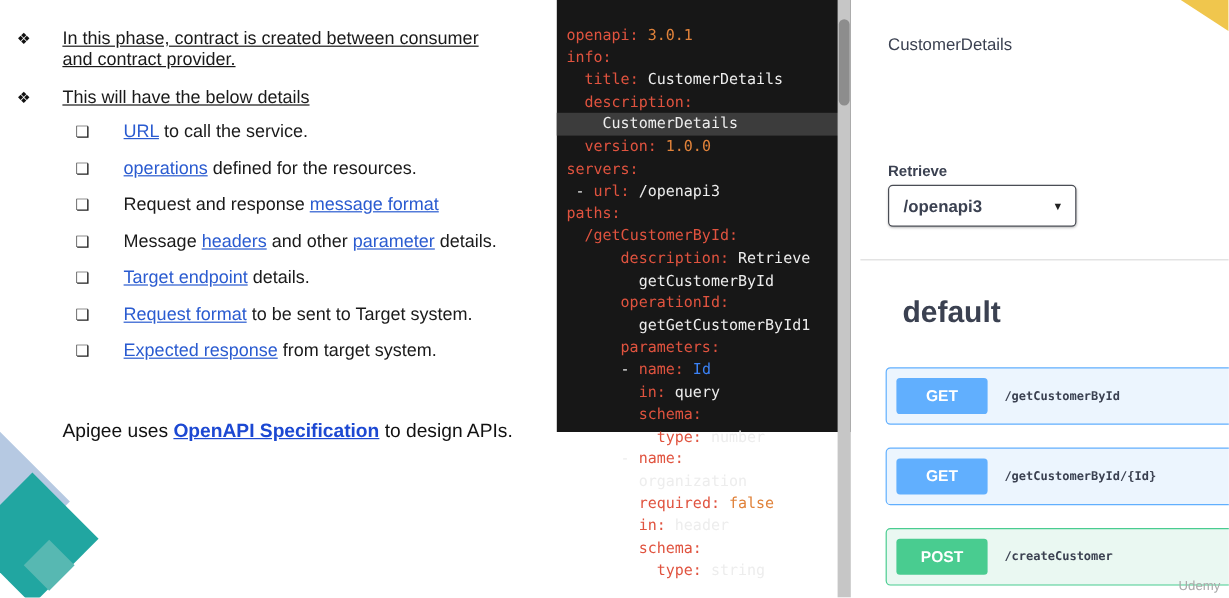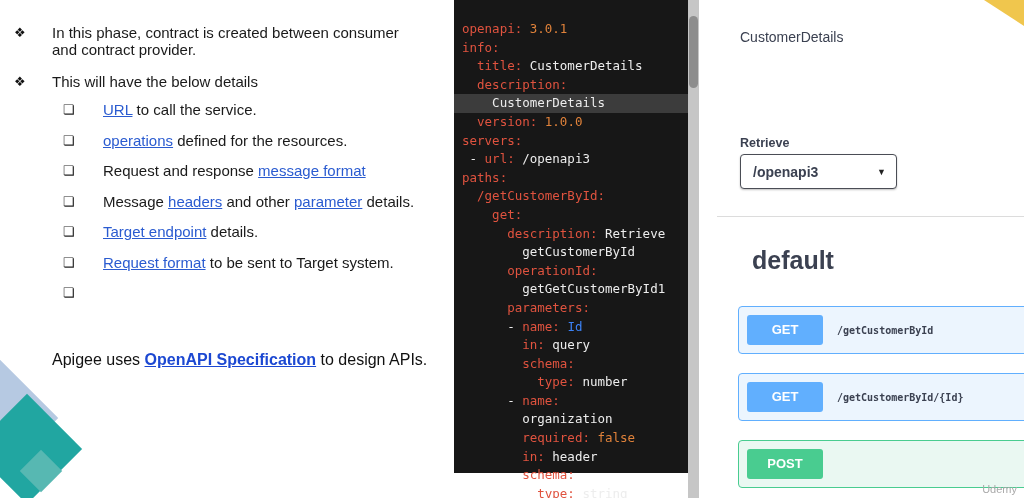--- a/index.html
+++ b/index.html
@@ -5,36 +5,36 @@
   html,body{margin:0;padding:0;}
   body{width:1024px;height:498px;overflow:hidden;background:#fff;
        font-family:"Liberation Sans",sans-serif;position:relative;}
   .stage{position:absolute;top:0;left:0;width:1024px;height:498px;overflow:hidden;}
 
   
   .notes-panel{position:absolute;left:0;top:0;width:467px;height:498px;background:#fff;}
   .bullet-row{position:absolute;left:14px;display:flex;gap:24px;font-size:15px;line-height:17px;color:#1a1a1a;}
   .bullet-1{top:24px;} .bullet-2{top:73px;}
   .diamond-glyph{flex:0 0 14px;font-size:13px;line-height:17px;color:#111;}
-  .bullet-text{width:412px;}
+  .bullet-text{width:412px;text-decoration:underline;}
   .details-list{position:absolute;left:63px;top:101px;width:372px;}
   .detail-item{display:flex;gap:26px;margin-bottom:12.5px;font-size:15px;line-height:18px;color:#1a1a1a;}
   .square-glyph{flex:0 0 14px;font-size:13px;line-height:18px;color:#222;}
   .footer-line{position:absolute;left:52px;top:351px;font-size:16px;color:#111;margin:0;}
   .link{text-decoration:underline;cursor:pointer;}
   .link-bold{font-weight:bold;}
 
   
   .decor{position:absolute;transform:rotate(45deg);}
   .decor-pale{width:88px;height:88px;left:-48px;top:374px;background:#b6c9e2;}
   .decor-teal{width:78px;height:78px;left:-12px;top:410px;background:#21a6a1;}
   .decor-small{width:30px;height:30px;left:26px;top:456px;background:#57b8b2;}
 
   
-  .code-panel{position:absolute;left:454px;top:0;width:245px;height:473px;background:#171717;}
+  .code-panel{position:absolute;left:464px;top:0;width:245px;height:360px;background:#171717;}
   .code-lines{padding-top:20px;font-family:"DejaVu Sans Mono",monospace;font-size:12.5px;}
   .code-line{height:18.6px;line-height:18.6px;white-space:pre;padding-left:8px;}
   .code-line.hl{background:#3c3c3c;}
   .scrollbar{position:absolute;right:0;top:0;width:11px;height:498px;background:#c6c6c6;}
   .scroll-thumb{position:absolute;left:1px;top:16px;width:9px;height:72px;background:#8d8d8d;border-radius:5px;}
 
   
   .swagger-panel{position:absolute;left:712px;top:0;width:312px;height:498px;background:#fff;color:#3b4151;}
   .api-title{position:absolute;left:28px;top:29px;font-size:14px;color:#3b4151;}
   .servers-label{position:absolute;left:28px;top:136px;font-size:12.5px;font-weight:bold;}
@@ -91,41 +91,41 @@
         <div class="detail-item">
           <span class="square-glyph">❏</span>
           <span class="detail-text"><span class="link" style="color: rgb(42, 91, 208);">Target endpoint</span><span> details.</span></span>
         </div>
         <div class="detail-item">
           <span class="square-glyph">❏</span>
           <span class="detail-text"><span class="link" style="color: rgb(42, 91, 208);">Request format</span><span> to be sent to Target system.</span></span>
         </div>
         <div class="detail-item">
           <span class="square-glyph">❏</span>
+          <span class="detail-text"><span class="link" style="color: rgb(42, 91, 208);">Expected response</span><span> from target system.</span></span>
         </div>
       </div>
     <p class="footer-line" id="footer-line"><span>Apigee uses </span><span class="link link-bold" style="color: rgb(28, 72, 210);">OpenAPI Specification</span><span> to design APIs.</span></p>
     <div class="decor decor-pale"></div>
     <div class="decor decor-teal"></div>
     <div class="decor decor-small"></div>
   </section>
 
   <section class="code-panel" style="background: rgb(23, 23, 23);">
     <div class="code-lines" id="code-lines">
         <div class="code-line"><span style="color: rgb(224, 83, 63);">openapi:</span><span style="color: rgb(224, 130, 58);"> 3.0.1</span></div>
         <div class="code-line"><span style="color: rgb(224, 83, 63);">info:</span></div>
         <div class="code-line"><span style="color: rgb(237, 237, 237);">  </span><span style="color: rgb(224, 83, 63);">title:</span><span style="color: rgb(237, 237, 237);"> CustomerDetails</span></div>
         <div class="code-line"><span style="color: rgb(237, 237, 237);">  </span><span style="color: rgb(224, 83, 63);">description:</span></div>
         <div class="code-line hl" style="background: rgb(60, 60, 60);"><span style="color: rgb(237, 237, 237);">    CustomerDetails</span></div>
         <div class="code-line"><span style="color: rgb(237, 237, 237);">  </span><span style="color: rgb(224, 83, 63);">version:</span><span style="color: rgb(224, 130, 58);"> 1.0.0</span></div>
         <div class="code-line"><span style="color: rgb(224, 83, 63);">servers:</span></div>
         <div class="code-line"><span style="color: rgb(237, 237, 237);"> - </span><span style="color: rgb(224, 83, 63);">url:</span><span style="color: rgb(237, 237, 237);"> /openapi3</span></div>
         <div class="code-line"><span style="color: rgb(224, 83, 63);">paths:</span></div>
         <div class="code-line"><span style="color: rgb(237, 237, 237);">  </span><span style="color: rgb(224, 83, 63);">/getCustomerById:</span></div>
-        <div class="code-line"><span style="color: rgb(237, 237, 237);">    </span><span style="color: rgb(224, 83, 63);">get:</span></div>
         <div class="code-line"><span style="color: rgb(237, 237, 237);">      </span><span style="color: rgb(224, 83, 63);">description:</span><span style="color: rgb(237, 237, 237);"> Retrieve</span></div>
         <div class="code-line"><span style="color: rgb(237, 237, 237);">        getCustomerById</span></div>
         <div class="code-line"><span style="color: rgb(237, 237, 237);">      </span><span style="color: rgb(224, 83, 63);">operationId:</span></div>
         <div class="code-line"><span style="color: rgb(237, 237, 237);">        getGetCustomerById1</span></div>
         <div class="code-line"><span style="color: rgb(237, 237, 237);">      </span><span style="color: rgb(224, 83, 63);">parameters:</span></div>
         <div class="code-line"><span style="color: rgb(237, 237, 237);">      - </span><span style="color: rgb(224, 83, 63);">name:</span><span style="color: #3b82f6;"> Id</span></div>
         <div class="code-line"><span style="color: rgb(237, 237, 237);">        </span><span style="color: rgb(224, 83, 63);">in:</span><span style="color: rgb(237, 237, 237);"> query</span></div>
         <div class="code-line"><span style="color: rgb(237, 237, 237);">        </span><span style="color: rgb(224, 83, 63);">schema:</span></div>
         <div class="code-line"><span style="color: rgb(237, 237, 237);">          </span><span style="color: rgb(224, 83, 63);">type:</span><span style="color: rgb(237, 237, 237);"> number</span></div>
         <div class="code-line"><span style="color: rgb(237, 237, 237);">      - </span><span style="color: rgb(224, 83, 63);">name:</span></div>
@@ -153,19 +153,20 @@
         <div class="op-row op-get" style="border-color: rgb(97, 175, 254); background: rgb(236, 245, 254);">
           <span class="op-method" style="background: rgb(97, 175, 254);">GET</span>
           <span class="op-path">/getCustomerById</span>
         </div>
         <div class="op-row op-get" style="border-color: rgb(97, 175, 254); background: rgb(236, 245, 254);">
           <span class="op-method" style="background: rgb(97, 175, 254);">GET</span>
           <span class="op-path">/getCustomerById/{Id}</span>
         </div>
         <div class="op-row op-post" style="border-color: rgb(73, 204, 144); background: rgb(234, 248, 242);">
           <span class="op-method" style="background: rgb(73, 204, 144);">POST</span>
+          <span class="op-path">/createCustomer</span>
         </div>
       </div>
   </section>
 
   <div class="corner-triangle"></div>
   <div class="watermark">Udemy</div>
 </div>
 
 </body></html>

